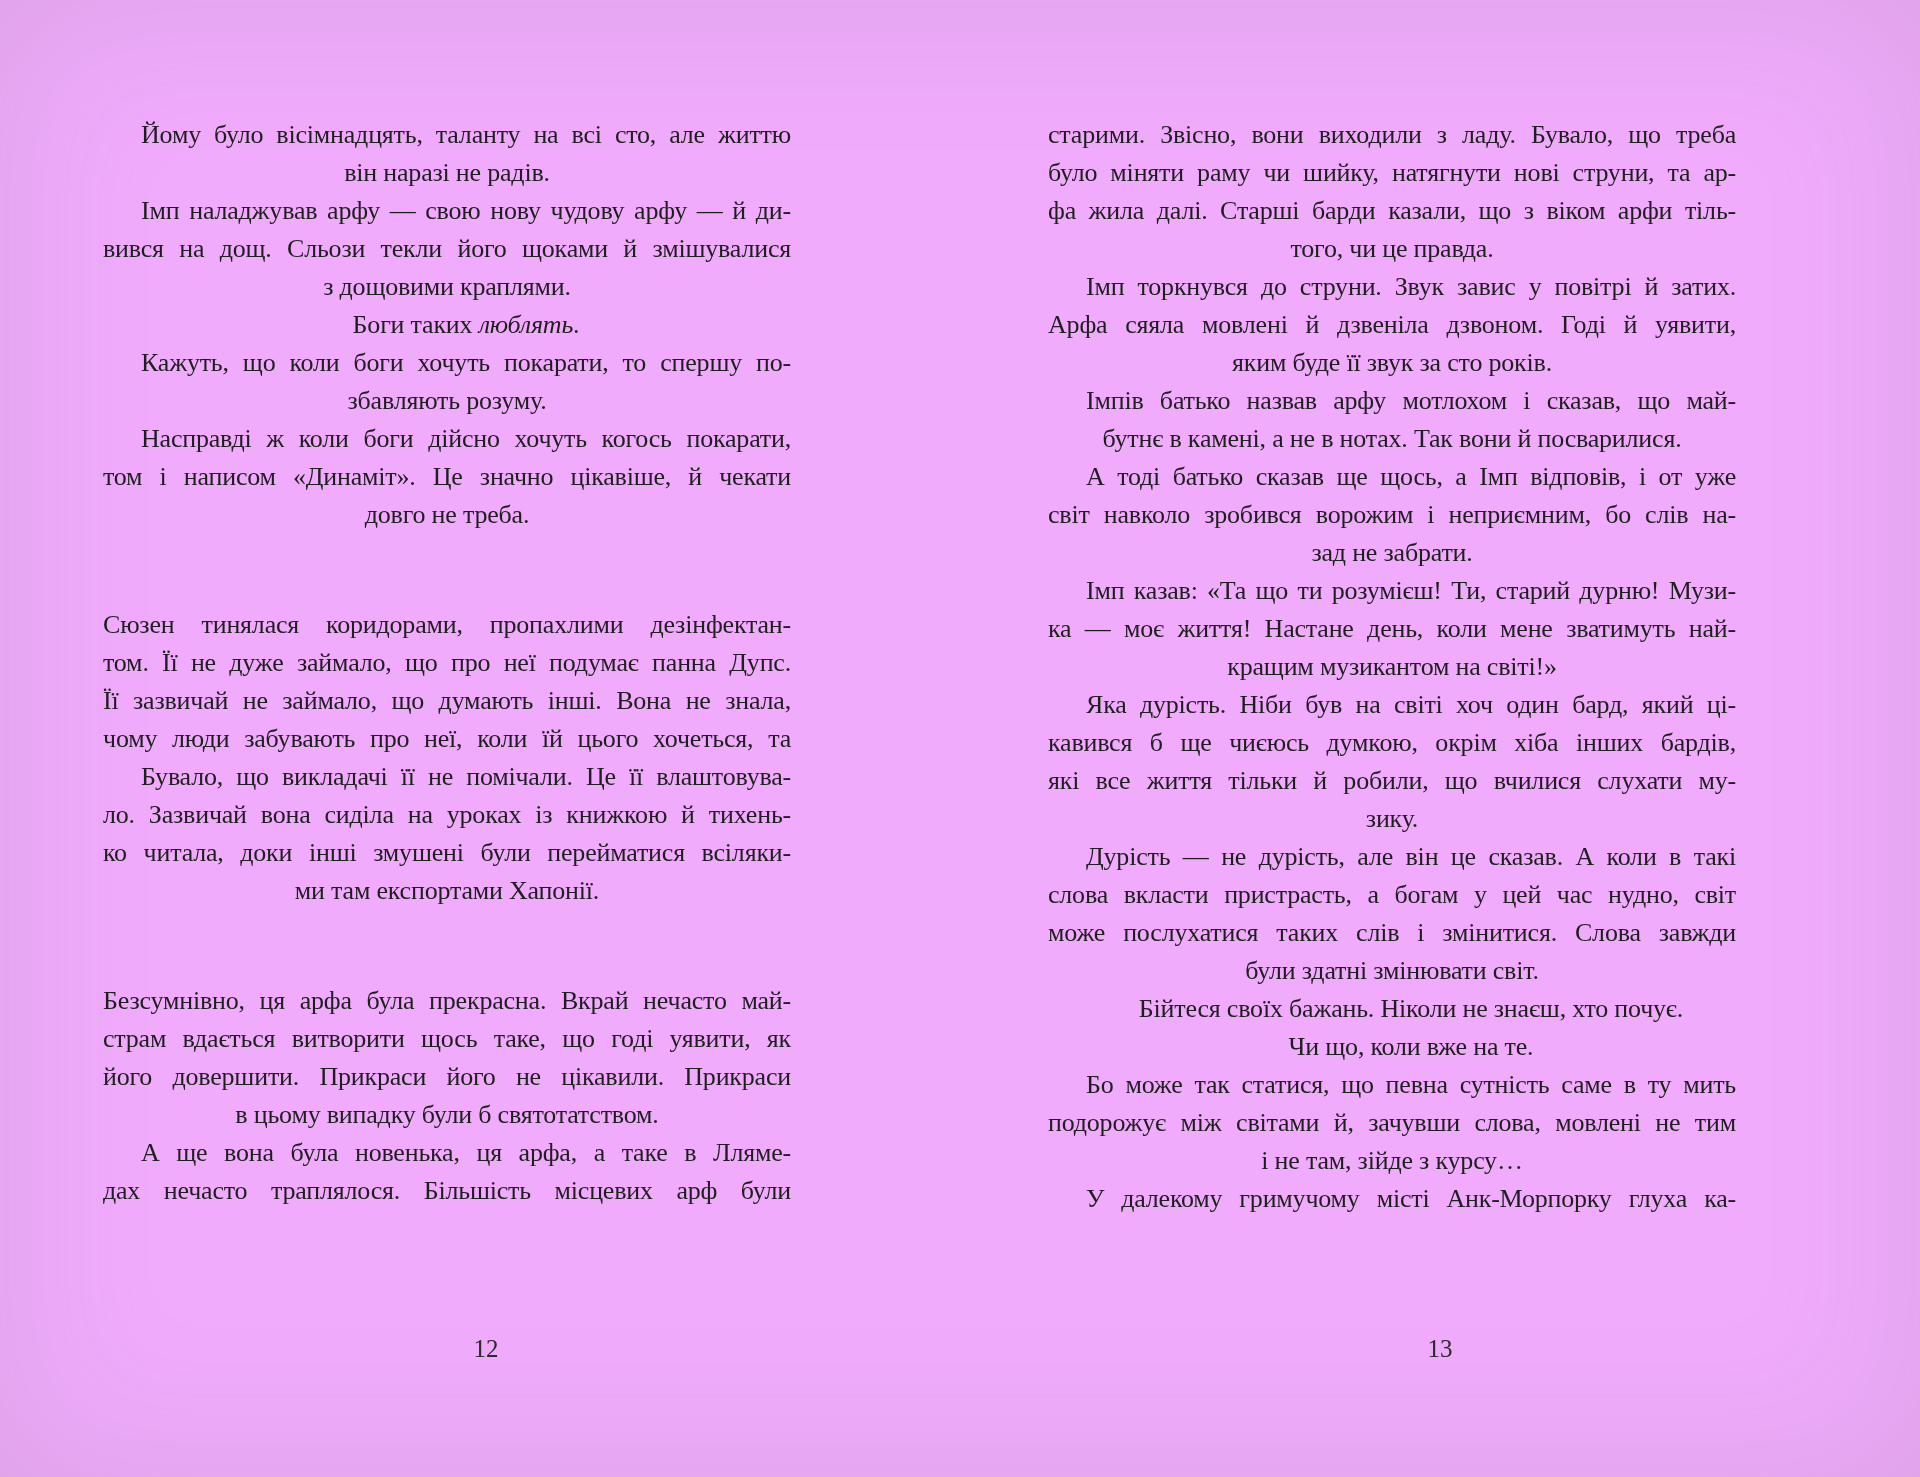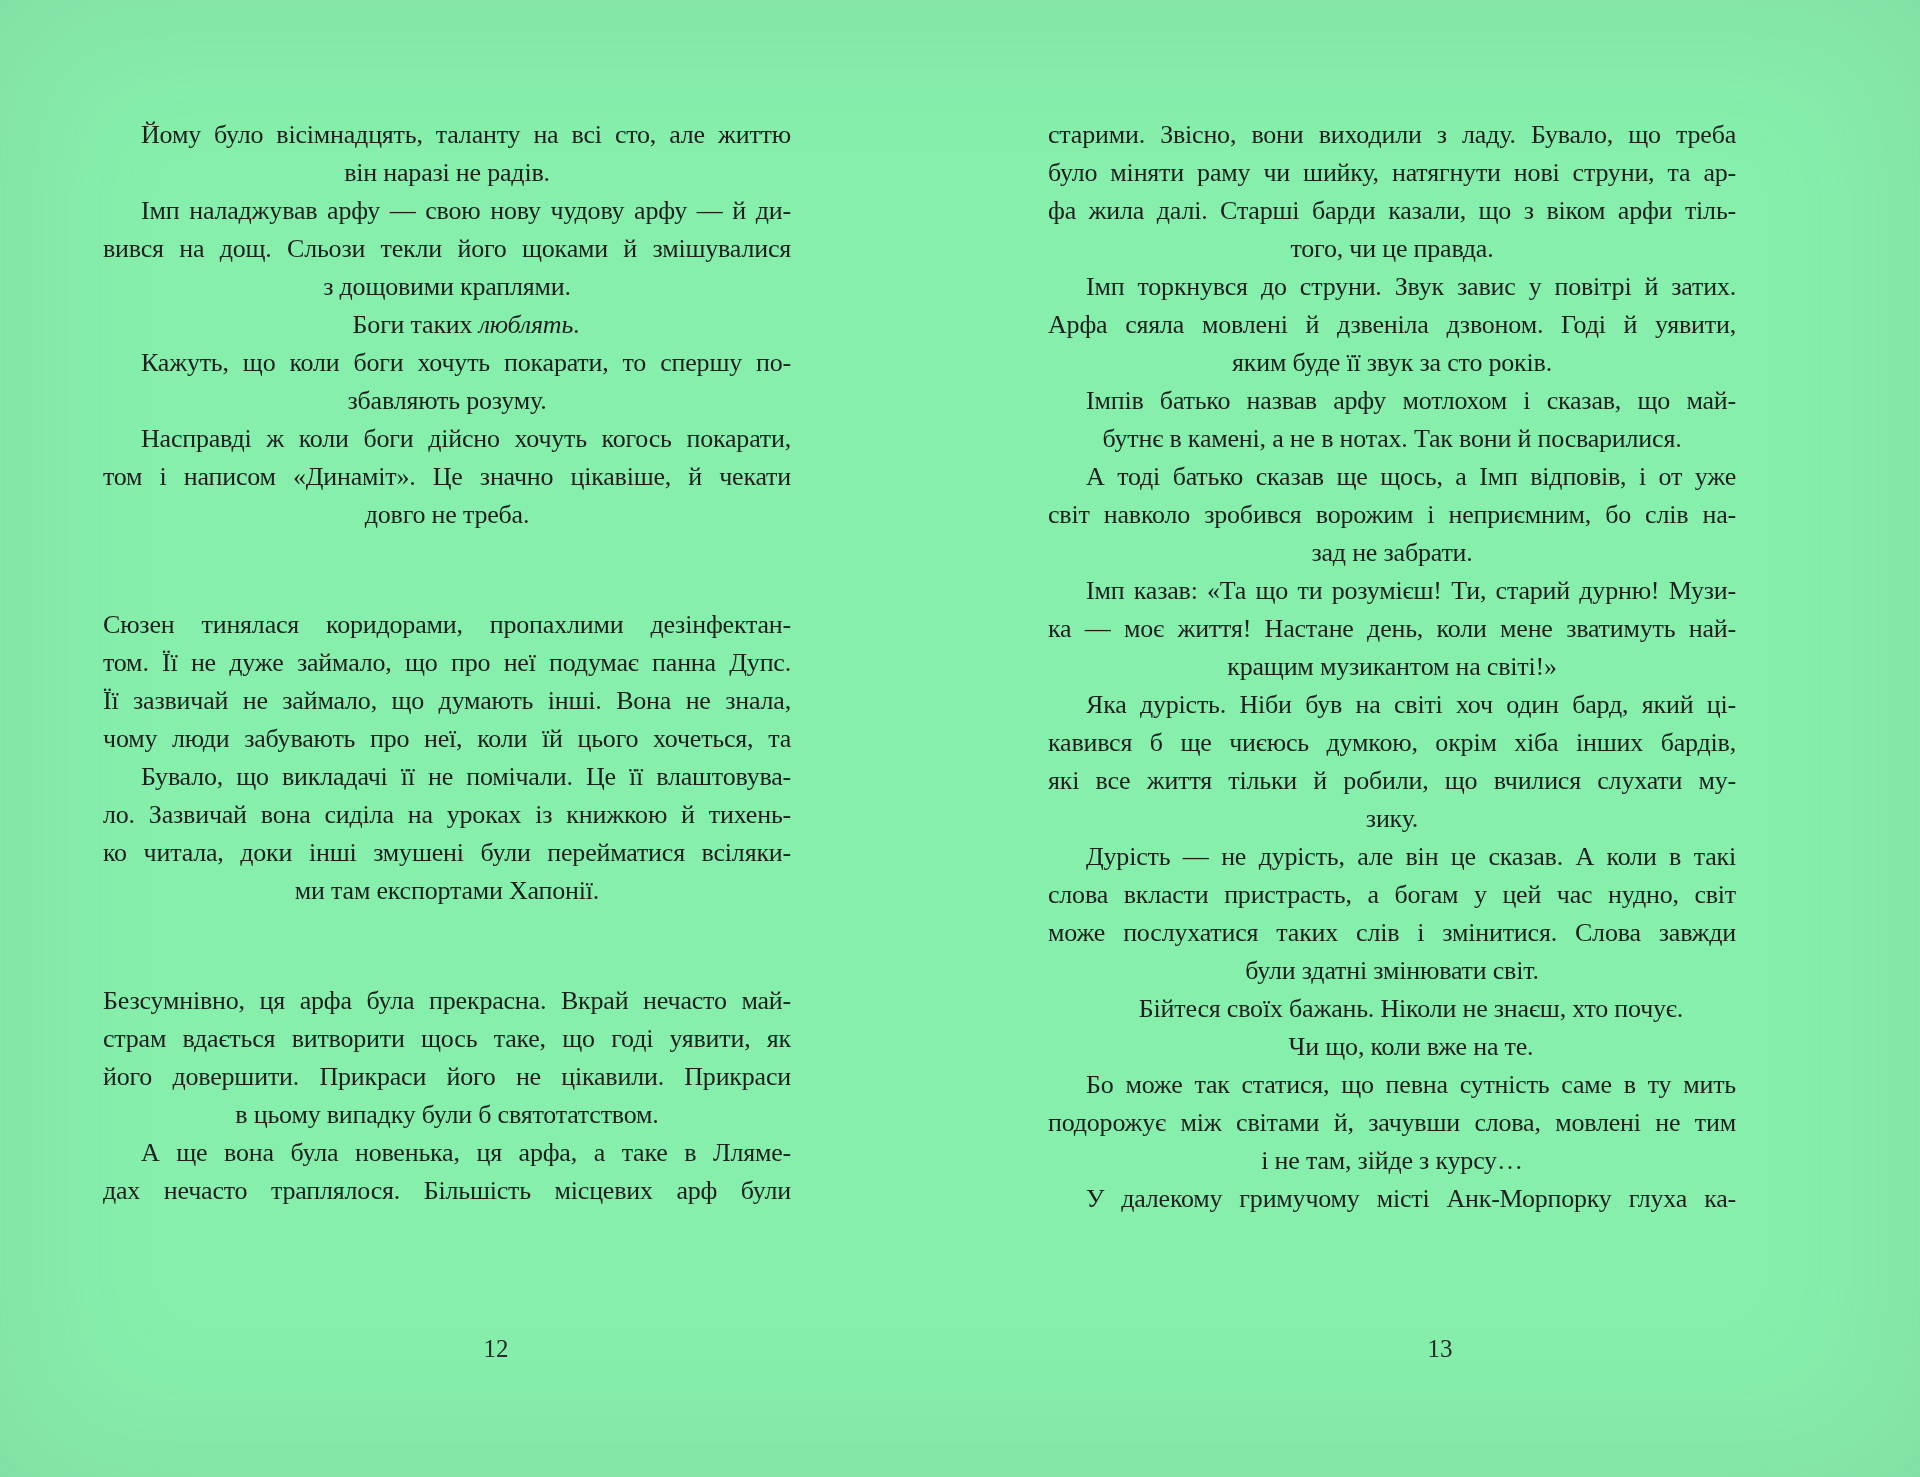--- a/index.html
+++ b/index.html
@@ -4,21 +4,21 @@
 <style>
   html, body {
     margin: 0;
     padding: 0;
     background: #e9e9e6;
   }
   .sheet {
     position: relative;
     width: 1920px;
     height: 1477px;
-    background: #86efac;
+    background: #f0abfc;
     box-shadow: inset 0 0 160px rgba(120,120,114,0.16);
     overflow: hidden;
     font-family: "Liberation Serif", "DejaVu Serif", serif;
     color: #1f1f1f;
   }
   .text-col {
     position: absolute;
     top: 116px;
     width: 688px;
     font-size: 26px;
@@ -42,21 +42,21 @@
   .it { font-style: italic; }
   .page-number {
     position: absolute;
     top: 1330px;
     width: 960px;
     text-align: center;
     font-size: 25px;
     line-height: 38px;
     color: #2a2a2a;
   }
-  .page-number.pn-left  { left: 16px; }
+  .page-number.pn-left  { left: 6px; }
   .page-number.pn-right { left: 960px; }
 </style>
 </head>
 <body>
 
 <div class="sheet">
   <div class="text-col left">
       <div class="para">
         <div class="line just ind"><span>Йому було вісімнадцять, таланту на всі сто, але життю</span></div>
         <div class="line"><span>він наразі не радів.</span></div>

